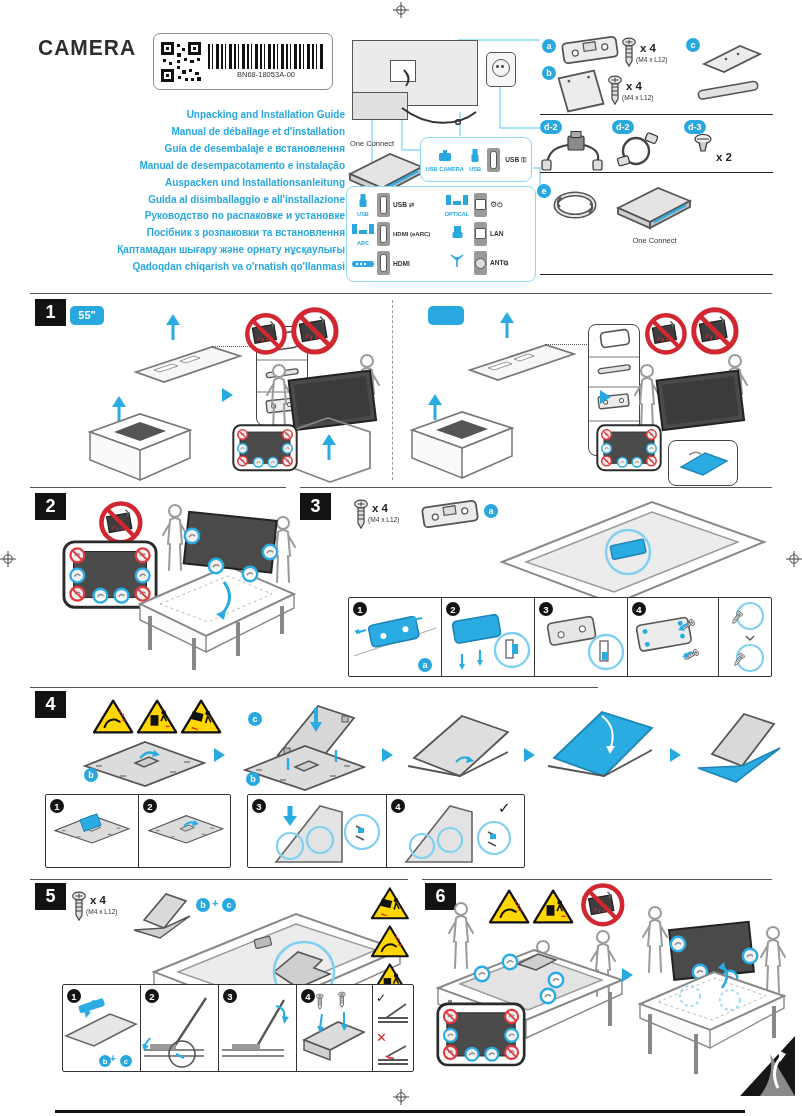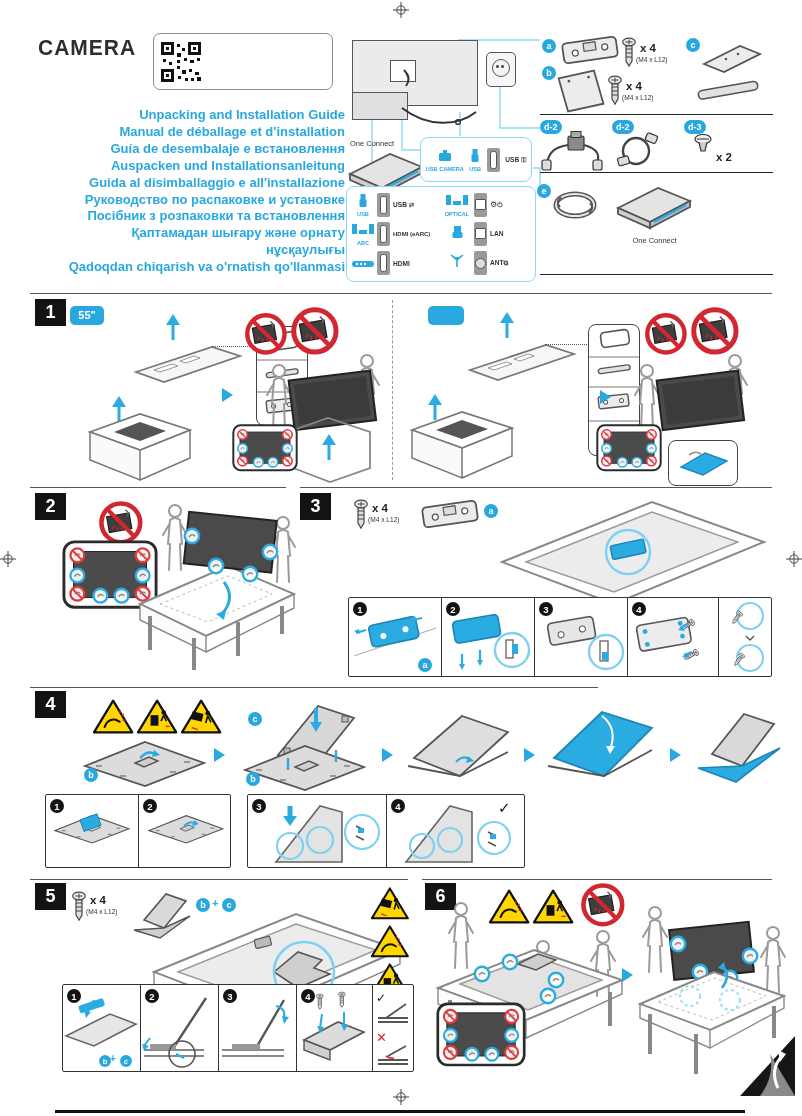--- a/index.html
+++ b/index.html
@@ -8,21 +8,21 @@
   .abs{position:absolute;}
   .hline{position:absolute;height:1px;background:#555;}
   .hline.dark{background:#222;}
   
   .logo{font-weight:bold;font-size:21px;letter-spacing:1px;color:#2e2e2e;transform:scaleY(1.02);}
   
   .labelbox{border:1.5px solid #8c8c8c;border-radius:7px;width:180px;height:57px;background:#fff;display:flex;align-items:center;padding:0 6px;box-sizing:border-box;gap:6px;}
   .barcode{width:116px;height:25px;background:repeating-linear-gradient(90deg,#111 0 2px,#fff 2px 4px,#111 4px 5px,#fff 5px 8px,#111 8px 11px,#fff 11px 13px);}
   .pn{font-size:7.5px;color:#333;text-align:center;width:116px;margin-top:1px;}
   
-  .titles{width:287px;text-align:right;color:#29a8e0;font-weight:bold;font-size:13px;line-height:16.9px;}
+  .titles{width:287px;text-align:right;color:#29a8e0;font-weight:bold;font-size:10px;line-height:16.9px;}
   
   .panel{position:absolute;border:1.6px solid #8fd8f5;border-radius:8px;background:#fff;box-sizing:border-box;}
   .prow{display:flex;align-items:center;gap:3px;}
   .srcl{color:#29a8e0;font-size:5.6px;font-weight:bold;white-space:nowrap;}
   .outl{color:#333;font-size:6.6px;font-weight:bold;white-space:nowrap;}
   .slot{width:13px;height:24px;background:#9a9a9a;border-radius:2px;display:flex;align-items:center;justify-content:center;}
   .slot i{display:block;width:5px;height:16px;background:#fff;border-radius:2.5px;border:1px solid #555;}
   .slot.sq i{width:9px;height:9px;border-radius:1px;}
   .slot.coax i{width:9px;height:9px;border-radius:50%;background:#ddd;}
   .icon-b{color:#29a8e0;}
@@ -250,26 +250,31 @@
           <rect x="17" y="25" width="3" height="3"></rect>
       <rect x="22" y="29" width="4" height="4"></rect>
           <rect x="29" y="28" width="3" height="3"></rect>
           <rect x="35" y="31" width="4" height="3"></rect>
       <rect x="18" y="35" width="3" height="3"></rect>
           <rect x="25" y="37" width="3" height="3"></rect>
           <rect x="31" y="37" width="3" height="3"></rect>
           <rect x="37" y="36" width="4" height="4"></rect>
     </g>
   </svg>
+  <div>
+    <div class="barcode"></div>
+    <div class="pn">BN68-18053A-00</div>
+  </div>
 </div>
 
 <div class="abs titles" style="left:58px;top:107px">
   <div>Unpacking and Installation Guide</div>
   <div>Manual de déballage et d'installation</div>
   <div>Guía de desembalaje e встановлення</div>
+  <div>Manual de desempacotamento e instalação</div>
   <div>Auspacken und Installationsanleitung</div>
   <div>Guida al disimballaggio e all'installazione</div>
   <div>Руководство по распаковке и установке</div>
   <div>Посібник з розпаковки та встановлення</div>
   <div>Қаптамадан шығару және орнату нұсқаулығы</div>
   <div>Qadoqdan chiqarish va o'rnatish qo'llanmasi</div>
 </div>
 
 <svg class="abs" style="left:340px;top:28px" width="440" height="252">
   <g stroke="#8fd8f5" stroke-width="1.4" fill="none">

